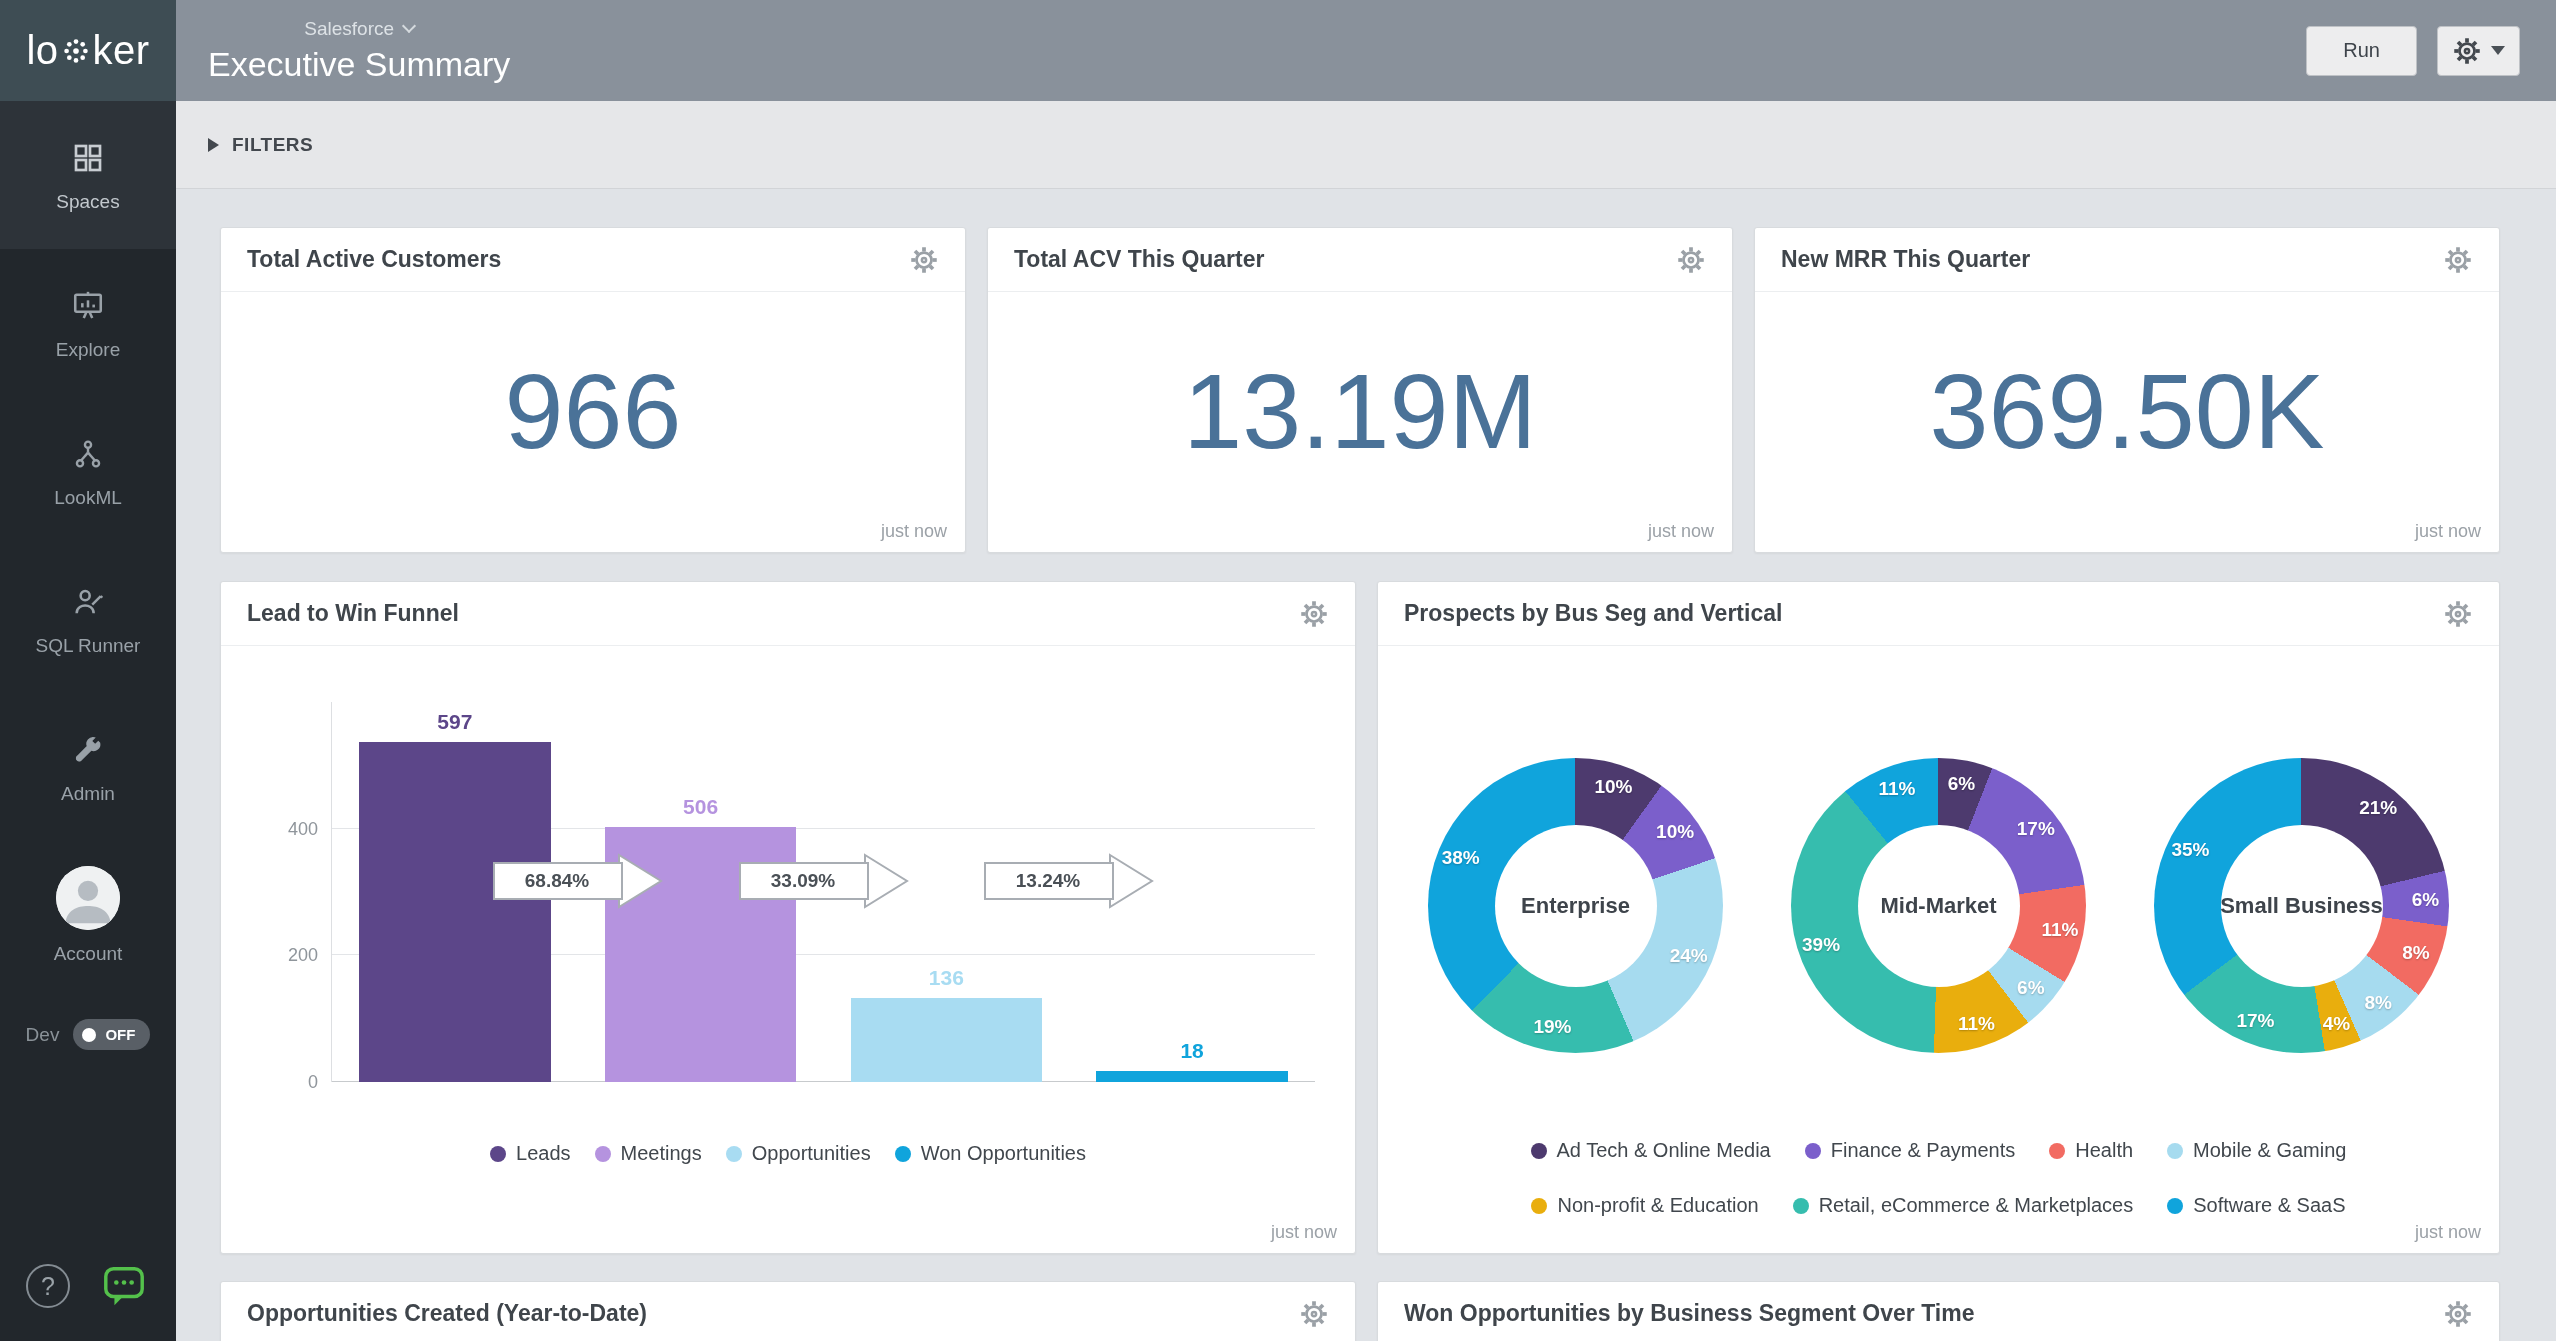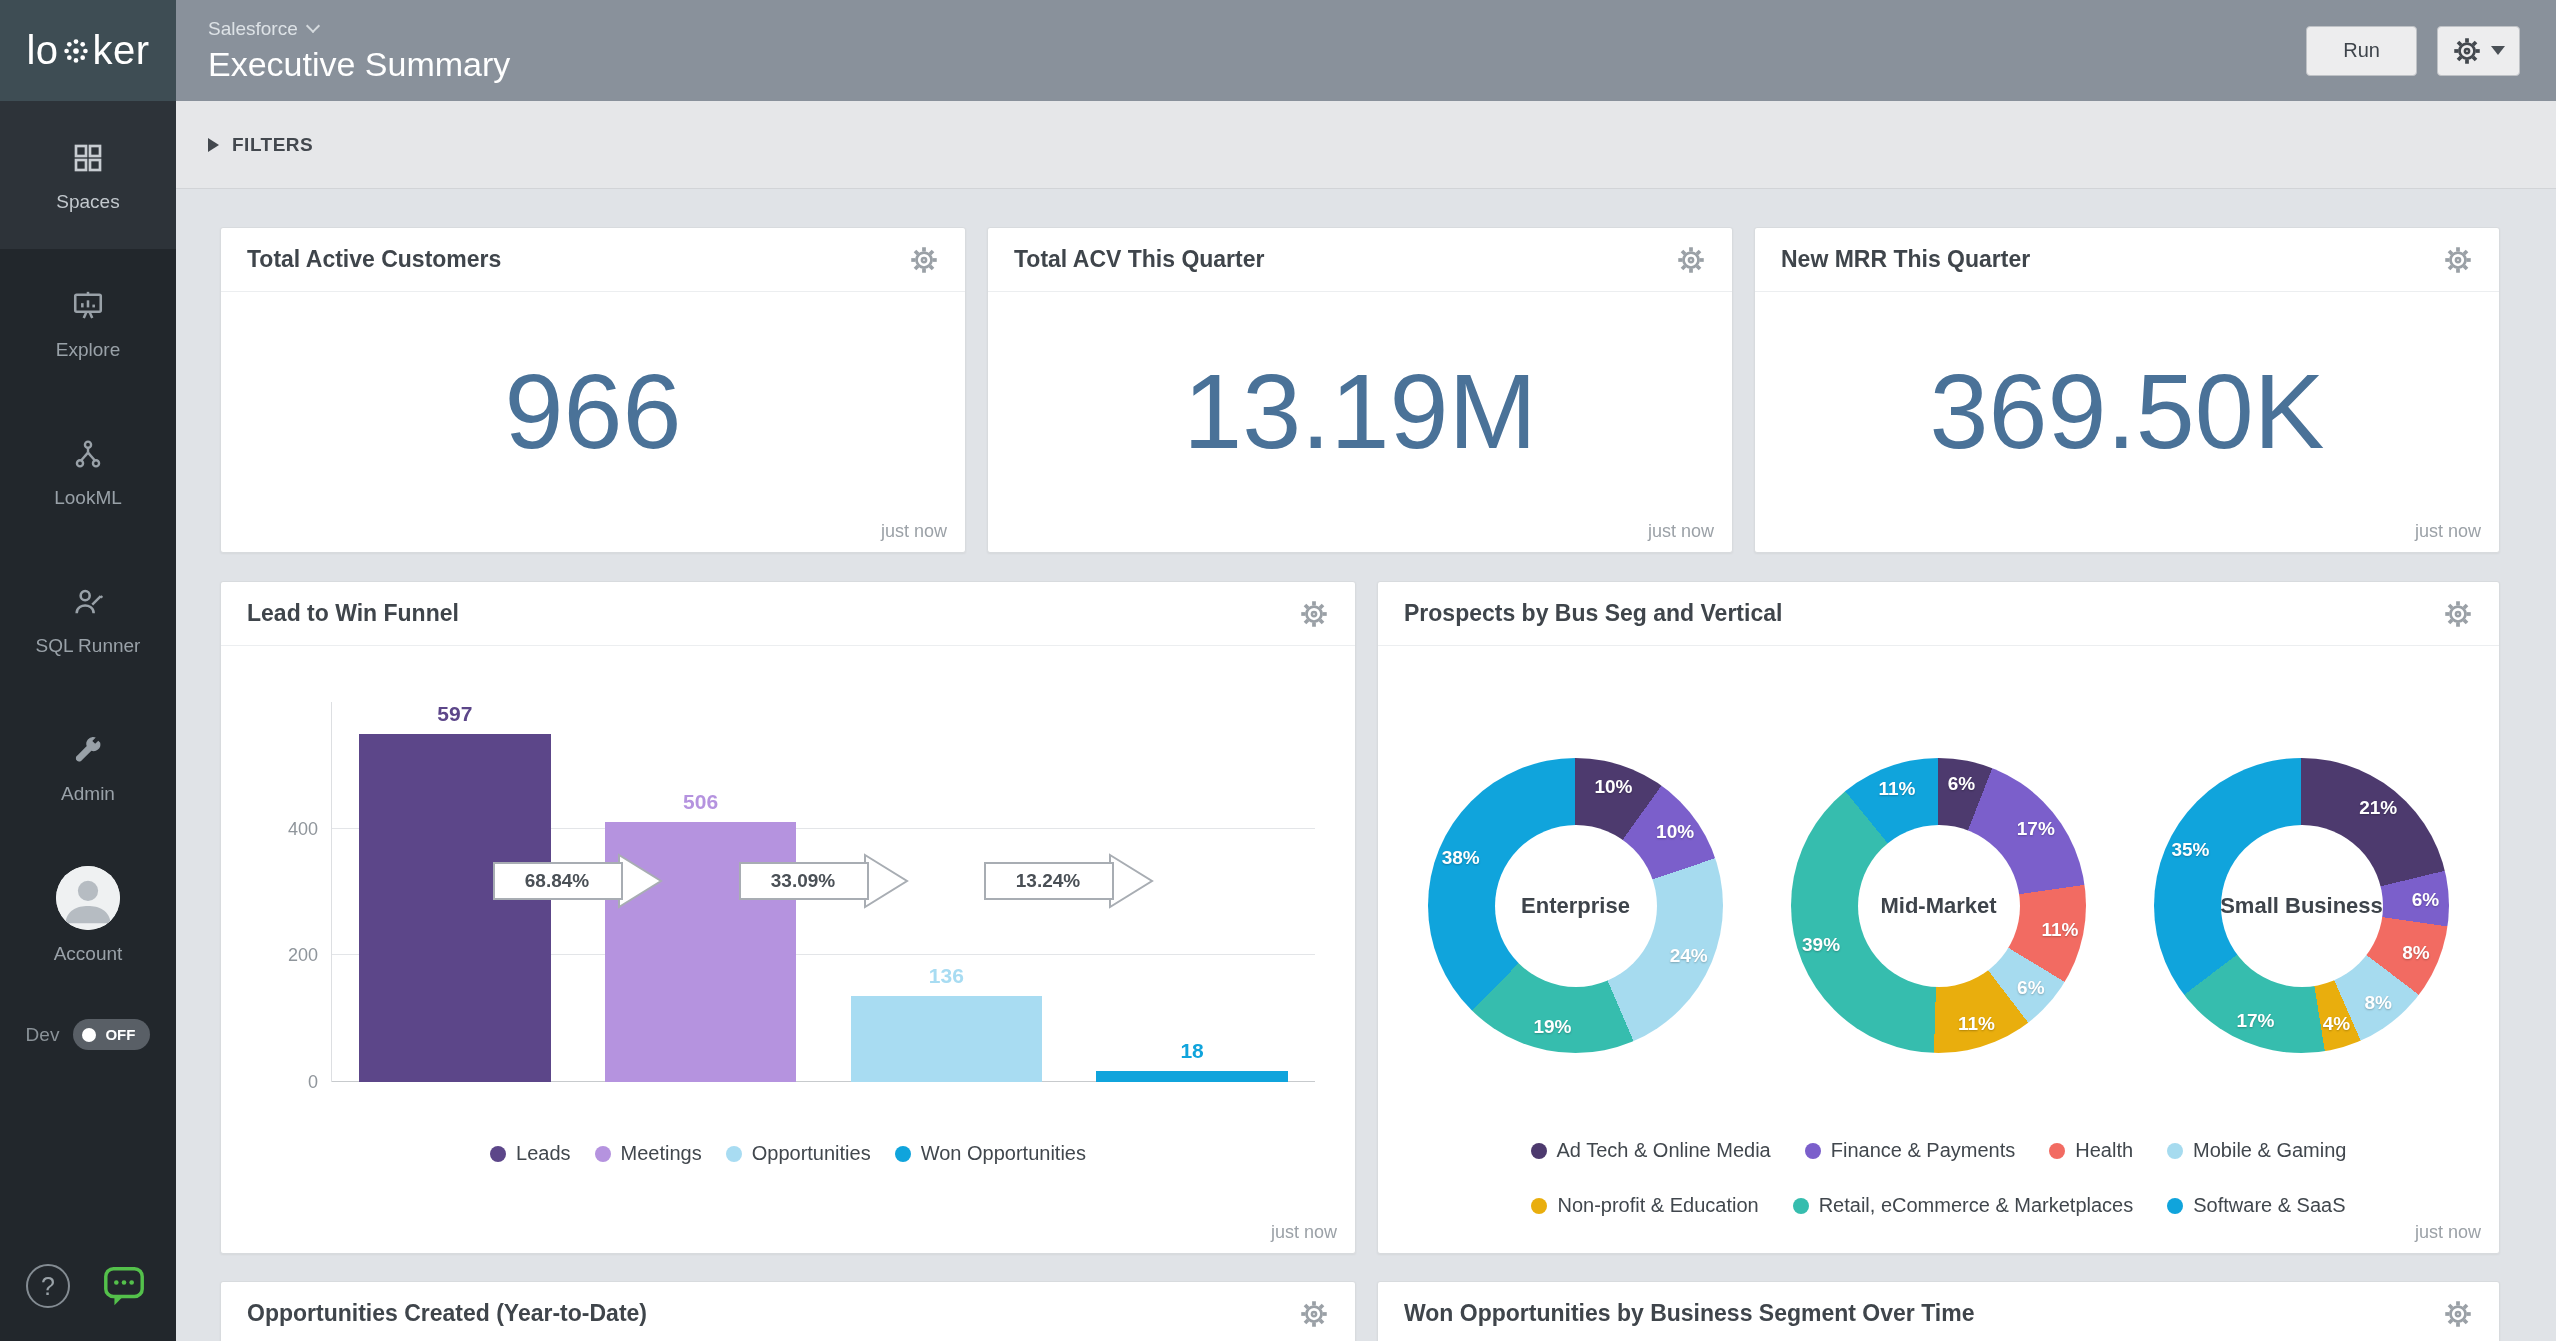--- a/index.html
+++ b/index.html
@@ -40,21 +40,21 @@
     width:44px; height:44px; border:2px solid #848C93; border-radius:50%;
     color:#9AA2A8; font-size:25px; display:flex; align-items:center; justify-content:center; cursor:pointer;
   }
 
   
   .main { flex:1; display:flex; flex-direction:column; min-width:0; }
   .header {
     height:101px; flex-shrink:0; background:#89919B;
     display:flex; align-items:center; padding:0 36px 0 32px;
   }
-  .header-left { display:flex; flex-direction:column; gap:5px; }
+  .header-left { display:flex; flex-direction:column; gap:5px;align-items:center; }
   .breadcrumb { display:flex; align-items:center; gap:10px; color:#DDE2E6; font-size:19px; cursor:pointer; }
   .chev-down { width:10px; height:10px; border-right:2px solid #D5DADE; border-bottom:2px solid #D5DADE; transform:rotate(45deg); margin-top:-5px; }
   .page-title { color:#FFFFFF; font-size:34px; font-weight:400; }
   .header-actions { margin-left:auto; display:flex; align-items:center; gap:20px; }
   .btn {
     height:50px; background:#EDEDEE; border:1px solid #BFC2C6; border-radius:4px;
     font-size:20px; color:#3E444B; font-family:inherit; cursor:pointer;
   }
   .run-btn { padding:0 36px; }
   .gear-btn { padding:0 14px; display:flex; align-items:center; gap:9px; }
@@ -92,21 +92,21 @@
 
   .row2 { display:flex; gap:21px; margin-bottom:27px; }
   .funnel-tile { width:1136px; flex-shrink:0; height:673px; }
   .prospects-tile { flex:1; height:673px; }
 
   
   .funnel-plot { position:relative; height:380px; margin:56px 40px 0 110px; border-left:1px solid #DDDFE2; }
   .gridline { position:absolute; left:0; right:0; height:1px; background:#E3E5E8; }
   .gridline.zero { background:#C7CACD; }
   .ytick { position:absolute; left:-60px; width:46px; text-align:right; transform:translateY(50%); font-size:18px; color:#8F959B; }
-  .bars { position:absolute; inset:0; display:flex; }
+  .bars { position:absolute; inset:0; display:flex;margin-top:8px; }
   .bar-col { flex:1; display:flex; flex-direction:column; align-items:center; justify-content:flex-end; }
   .bar { width:78%; cursor:pointer; }
   .bar-val { font-size:21px; font-weight:bold; margin-bottom:8px; }
   .conv-arrow { position:absolute; transform:translateX(-50%); z-index:3; }
 
   .chart-legend { display:flex; justify-content:center; align-items:center; gap:24px; margin-top:60px; flex-wrap:wrap; }
   .legend-item { display:flex; align-items:center; gap:10px; cursor:pointer; }
   .dot { width:16px; height:16px; border-radius:50%; flex-shrink:0; }
   .legend-label { font-size:20px; color:#41474D; }
 

